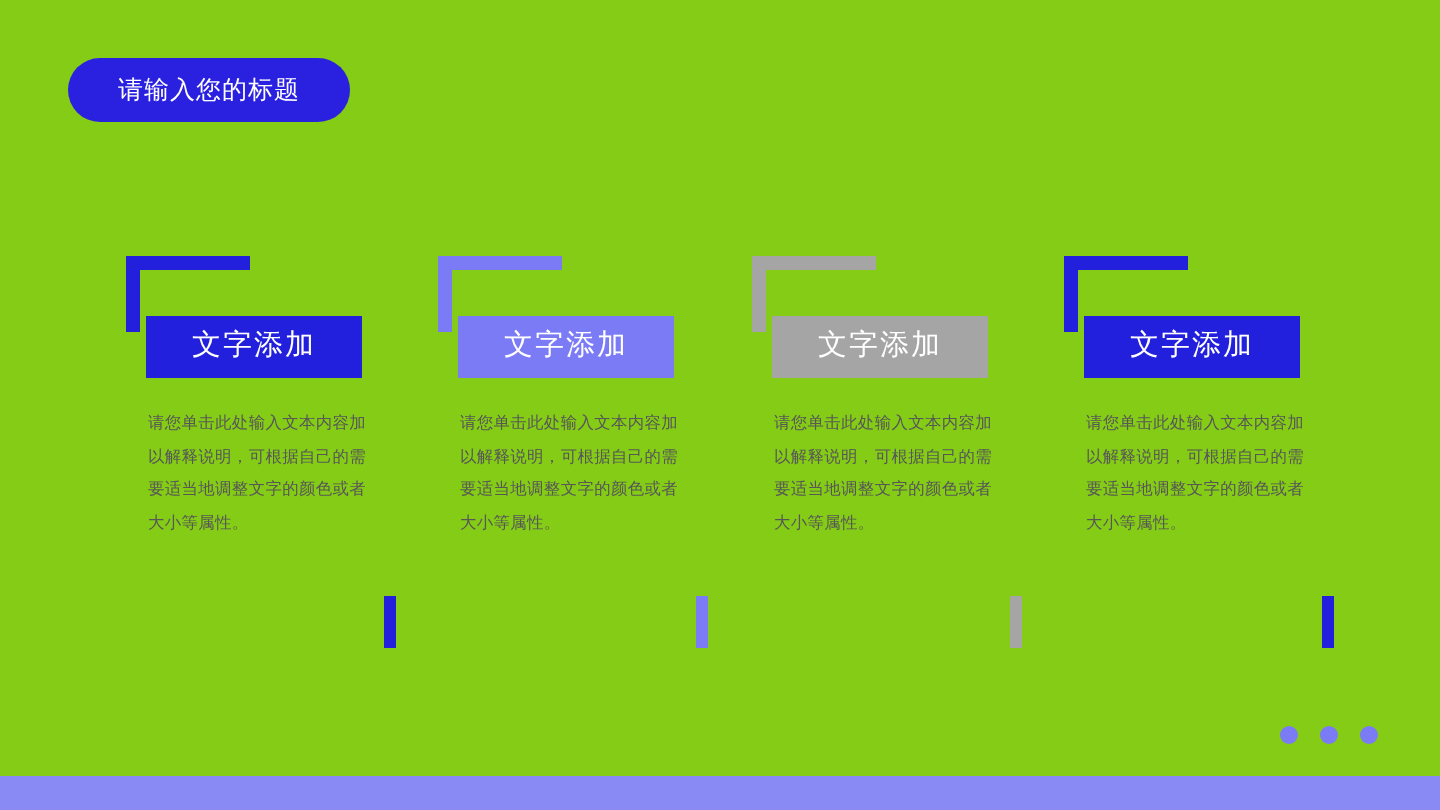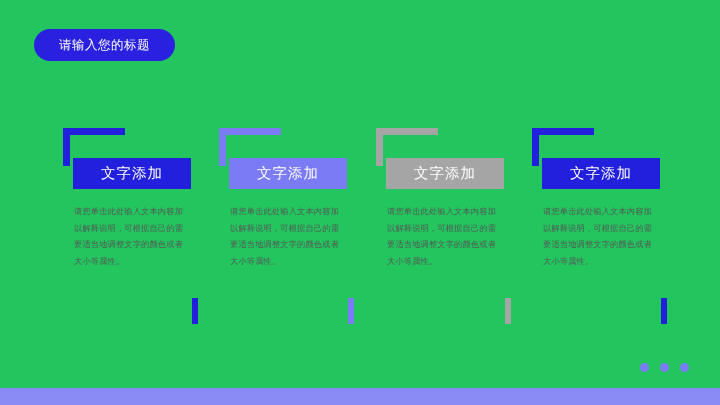--- a/index.html
+++ b/index.html
@@ -74,21 +74,21 @@
     top: 0;
     width: 62px;
     height: 7px;
   }
 
   
   .head-bar {
     position: absolute;
     left: 0px;
     top: 30px;
-    width: 118px;
+    width: 108px;
     height: 31px;
     display: flex;
     align-items: center;
     justify-content: center;
   }
   .head-bar .head-text {
     color: #ffffff;
     font-size: 14.5px;
     letter-spacing: 1px;
     line-height: 1;
@@ -143,21 +143,21 @@
     left: 0;
     top: 388px;
     width: 720px;
     height: 17px;
     background: #8a8af5;
   }
 </style>
 </head>
 <body style="background: rgb(255, 255, 255);">
 
-<div id="slide" style="background: #22c55e;">
+<div id="slide" style="background: #84cc16;">
 
   <div id="title-pill" style="background: rgb(42, 32, 224);">
     <span class="pill-text" style="color: rgb(255, 255, 255);">请输入您的标题</span>
   </div>
 
   <div class="column" id="column-0" style="left:73px;">
     <div class="bracket">
       <div class="b-vert" style="background: rgb(35, 32, 221);"></div>
       <div class="b-horz" style="background: rgb(35, 32, 221);"></div>
     </div>

